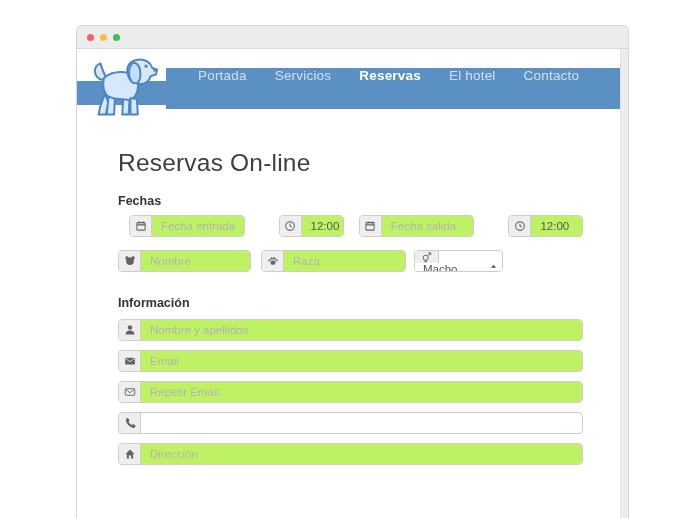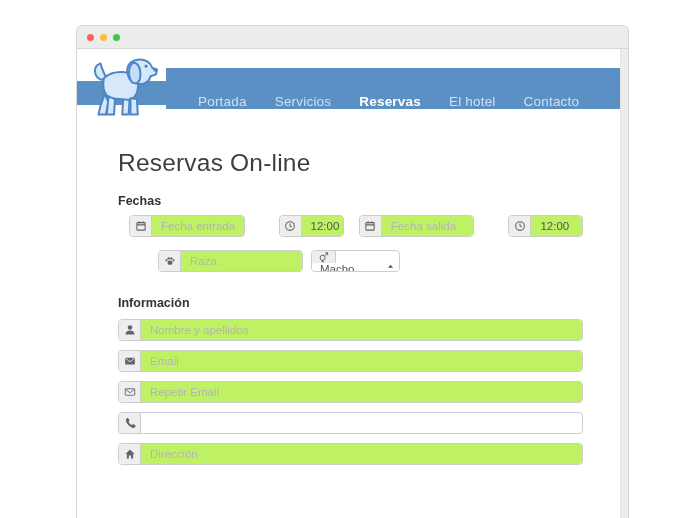--- a/index.html
+++ b/index.html
@@ -29,21 +29,21 @@
   }
 
   
   .brand-band {
     position: absolute; left: 0; top: 32px; width: 95px; height: 24px;
     background: var(--navbar-blue);
   }
   .navbar {
     position: absolute; left: 89px; right: 8px; top: 19px; height: 41px;
     background: var(--navbar-blue);
-    display: flex; align-items: flex-end; padding-left: 18px;
+    display: flex; align-items: flex-start; padding-left: 18px;
   }
   .nav-item {
     color: var(--nav-link); font-size: 13.5px; padding: 0 14px; cursor: pointer;
     letter-spacing: .2px;
   }
   .nav-item.active { color: var(--nav-link-active); font-weight: bold; }
   .dog-logo { position: absolute; left: 9px; top: 8px; width: 78px; height: 64px; }
 
   
   .main { position: absolute; left: 0; top: 100px; width: 545px; padding: 0 39px 0 41px; }
@@ -76,21 +76,21 @@
     font-size: 11.5px; color: #555; padding: 0 0 0 9px; width: 100%;
     background: #bef264; min-width: 0;
   }
   .igroup input::placeholder { color: #b4b4b4; opacity: 1; }
 
   .g-fecha  { width: 124px; }
   .g-hora   { width: 70px;  margin-left: 34px; }
   .g-fecha2 { margin-left: 15px; }
   .g-hora2  { width: 80px; }
   .g-nombre { width: 133px; }
-  .g-raza   { width: 145px; margin-left: 40px; }
+  .g-raza   { width: 145px; margin-left: 10px; }
   .g-sexo   { width: 89px;  margin-left: 8px; flex-direction: column; }
   .g-sexo .addon { width: 24px; }
   .g-info   { width: 465px; }
 
   .select-box {
     flex: 1; display: flex; align-items: center; justify-content: space-between;
     padding: 0 5px 0 8px; font-size: 11.5px; color: #555; cursor: pointer;
     background: #fff;
   }
   .caret svg { width: 7px; height: 11px; display: block; fill: #555; }
@@ -178,20 +178,28 @@
             <svg viewBox="0 0 16 16" fill="none" stroke="currentColor" stroke-width="1.4">
               <circle cx="8" cy="8" r="5.8"></circle>
                 <path d="M8 4.6V8l2.4 1.5"></path>
             </svg>
           </span>
           <input type="text" value="12:00" style="">
         </div>
       </div>
 
       <div class="row animales-row">
+        <div class="igroup g-nombre">
+          <span class="addon">
+            <svg viewBox="0 0 16 16" fill="currentColor">
+              <path d="M2.2 2 Q5 1 6.2 3.2 L9.8 3.2 Q11 1 13.8 2 Q15 4.8 13 6.8 L13 9 Q13 13.2 8 13.2 Q3 13.2 3 9 L3 6.8 Q1 4.8 2.2 2Z"></path>
+            </svg>
+          </span>
+          <input type="text" placeholder="Nombre" style="">
+        </div>
         <div class="igroup g-raza">
           <span class="addon">
             <svg viewBox="0 0 16 16" fill="currentColor">
               <ellipse cx="8" cy="10.2" rx="3.4" ry="2.9"></ellipse>
               <circle cx="3.3" cy="7" r="1.5"></circle>
                 <circle cx="6.2" cy="4.5" r="1.6"></circle>
               <circle cx="9.8" cy="4.5" r="1.6"></circle>
                 <circle cx="12.7" cy="7" r="1.5"></circle>
             </svg>
           </span>

